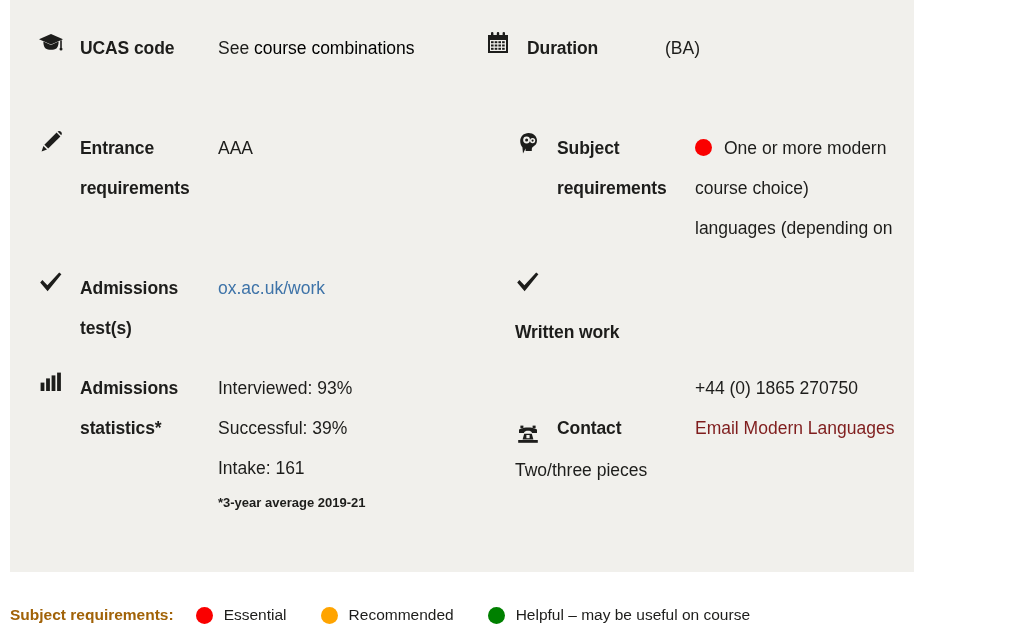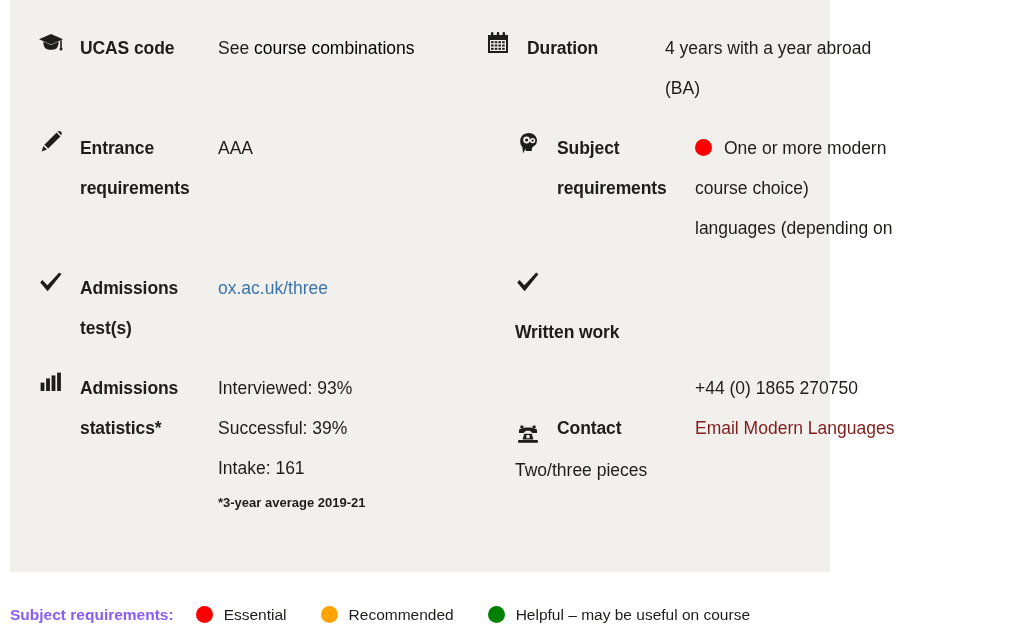--- a/index.html
+++ b/index.html
@@ -12,21 +12,21 @@
     height: 630px;
     font-family: "Liberation Sans", sans-serif;
     color: #1d1d1b;
     overflow: hidden;
   }
 
   .course-facts-card {
     position: absolute;
     left: 10px;
     top: 0;
-    width: 820px;
+    width: 904px;
     height: 572px;
     background: #f1f0ec;
     box-sizing: border-box;
   }
 
   .facts-grid {
     position: absolute;
     left: 0;
     top: 0;
     width: 1000px;
@@ -108,26 +108,26 @@
     top: 600px;
     width: 1000px;
     height: 30px;
     display: flex;
     align-items: center;
     font-size: 15.5px;
   }
   .legend-title {
     font-weight: bold;
     font-size: 15.5px;
-    color: #8b5cf6;
+    color: #a16207;
     margin-right: 22px;
   }
   .legend-item {
     display: flex;
-    align-items: flex-start;
+    align-items: flex-end;
     margin-right: 34px;
     color: #1d1d1b;
     white-space: nowrap;
   }
   .legend-item .dot { margin-right: 11px; }
 </style>
 </head>
 <body>
 
 <div class="course-facts-card">
@@ -167,21 +167,20 @@
             <rect x="13.4" y="17.8" width="2.6" height="2"></rect>
               <rect x="17.1" y="17.8" width="2.6" height="2"></rect>
           </g>
           <rect x="6" y="2" width="2.4" height="5" rx="1.1" fill="#1d1d1b"></rect>
           <rect x="11.8" y="2" width="2.4" height="5" rx="1.1" fill="#1d1d1b"></rect>
           <rect x="17.6" y="2" width="2.4" height="5" rx="1.1" fill="#1d1d1b"></rect>
         </svg>
       </div>
       <div class="fact-label">Duration</div>
       <div class="fact-value">
-        <span class="line">4 years with a year abroad</span>
         <span class="line">(BA)</span>
       </div>
     </div>
 
     <div class="fact-row" id="row-entrance">
       <div class="fact-icon">
         <svg width="26" height="26" viewBox="0 0 26 26">
           <path fill="#1d1d1b" d="M18.6 2.6 L22.4 6.4 L10.2 18.6 L6.4 14.8 Z"></path>
           <path fill="#1d1d1b" d="M5.4 16 L9 19.6 L3.6 21.4 Z"></path>
           <path fill="#1d1d1b" d="M19.6 1.6 C20.6 0.6 22 0.8 23 1.8 C24 2.8 24.2 4.2 23.2 5.2 Z"></path>
@@ -212,21 +211,21 @@
     </div>
 
     <div class="fact-row" id="row-admtest">
       <div class="fact-icon">
         <svg width="26" height="26" viewBox="0 0 26 26">
           <path fill="#1d1d1b" d="M2.2 12.4 L4.4 10 L9.4 15.2 L21.2 2.4 L23.4 4.2 L9.6 21.2 Z"></path>
         </svg>
       </div>
       <div class="fact-label">Admissions test(s)</div>
       <div class="fact-value">
-        <span class="line"><a class="fact-link" href="#" style="color: rgb(62, 115, 168);">ox.ac.uk/three</a></span>
+        <span class="line"><a class="fact-link" href="#" style="color: rgb(62, 115, 168);">ox.ac.uk/work</a></span>
       </div>
     </div>
 
     <div class="fact-row" id="row-written">
       <div class="fact-icon">
         <svg width="26" height="26" viewBox="0 0 26 26">
           <path fill="#1d1d1b" d="M2.2 12.4 L4.4 10 L9.4 15.2 L21.2 2.4 L23.4 4.2 L9.6 21.2 Z"></path>
         </svg>
       </div>
       <div class="fact-label">Written work</div>

